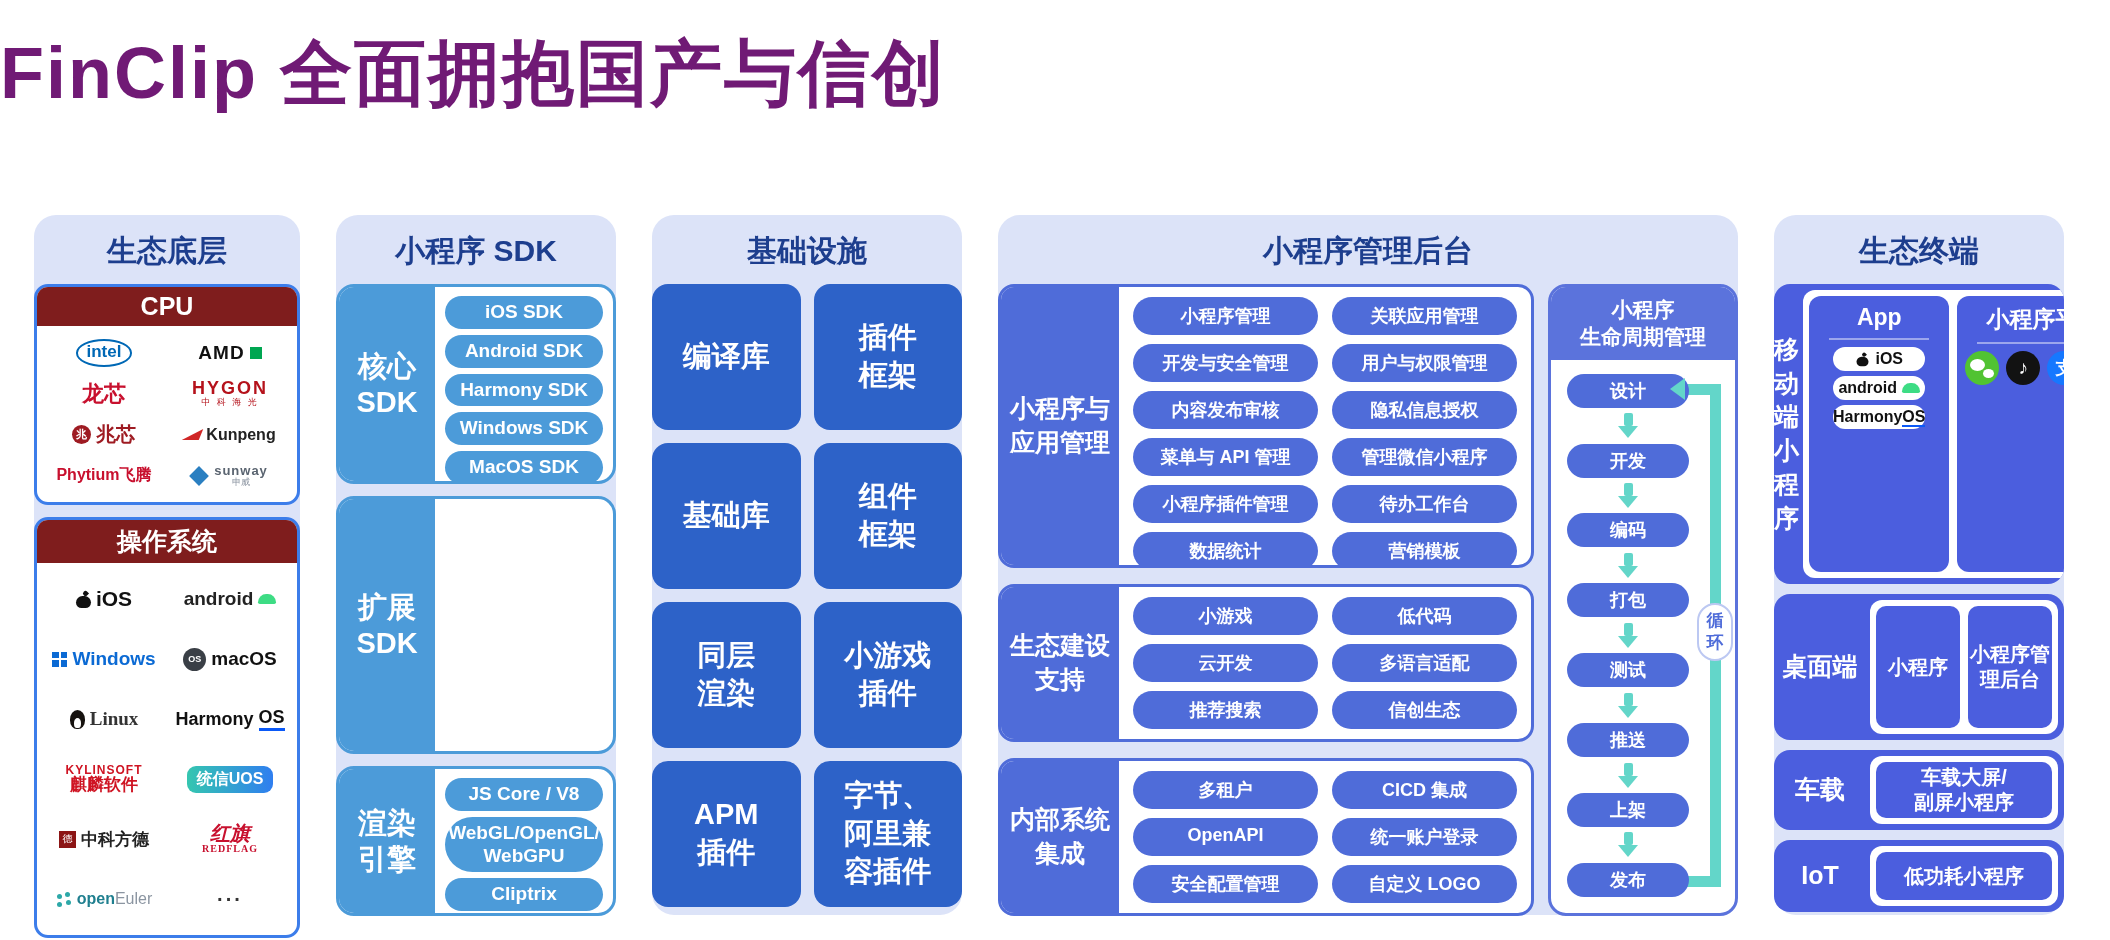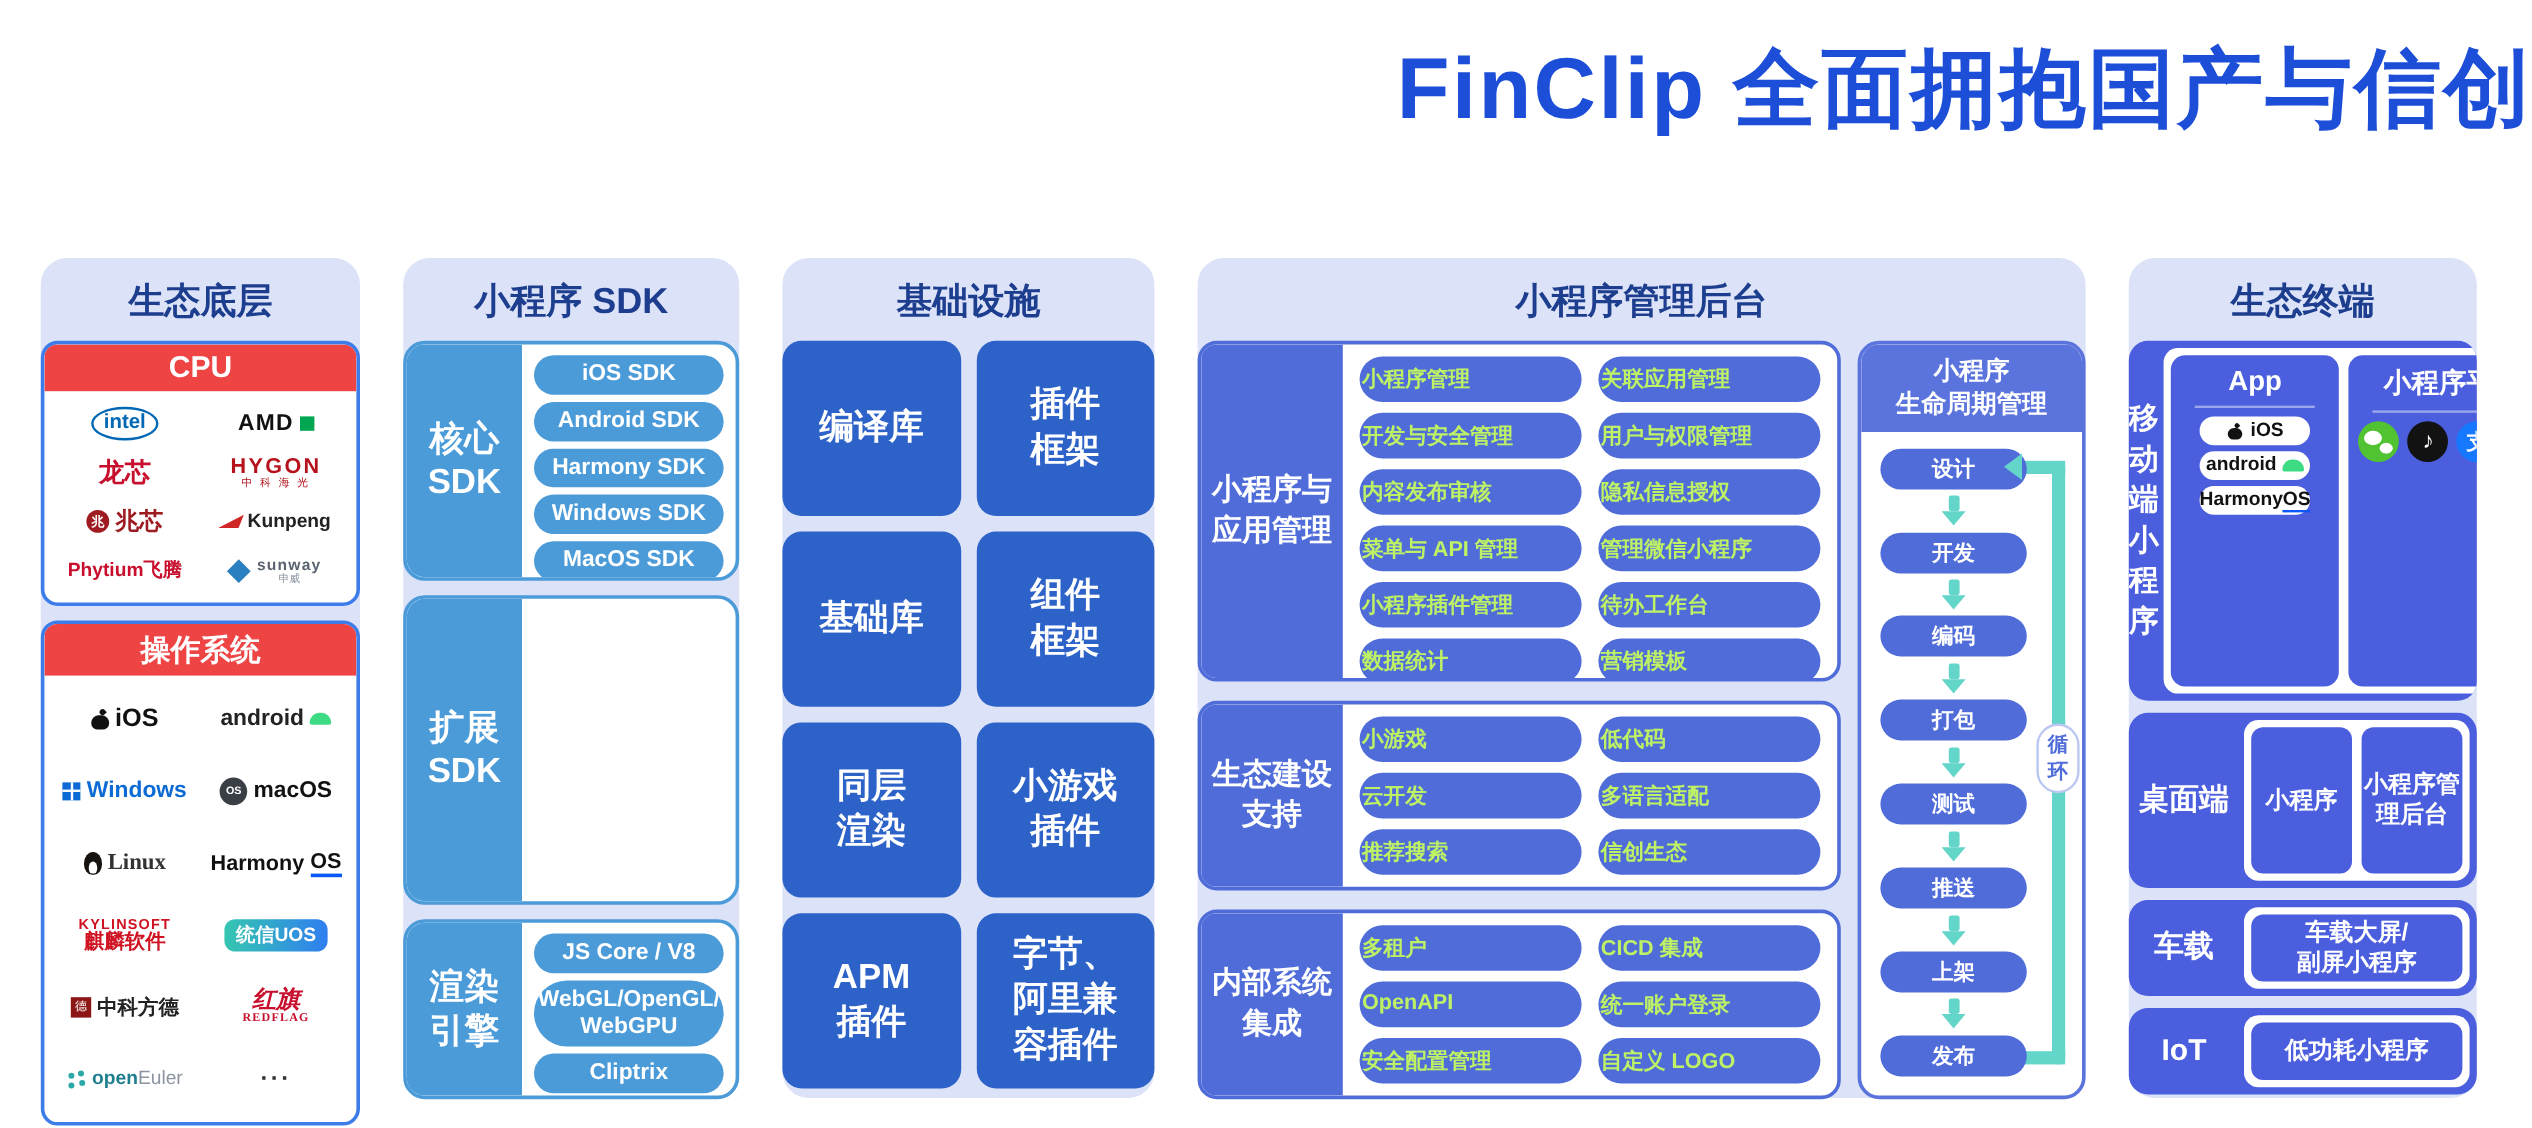--- a/index.html
+++ b/index.html
@@ -1,29 +1,29 @@
 <!DOCTYPE html>
 <html><head>
 <meta charset="utf-8">
 <style>
   * { margin:0; padding:0; box-sizing:border-box; }
   body { font-family:"Liberation Sans", sans-serif; background:#fff; }
   .page { position:relative; width:2110px; height:940px; background:#fff; overflow:hidden; }
   .pre { white-space:pre-line; }
 
-  .main-title { text-align:right; font-size:72px; font-weight:800; color:#1d4ed8; padding-top:26px; letter-spacing:2px; }
+  .main-title { text-align:left; font-size:72px; font-weight:800; color:#701a75; padding-top:26px; letter-spacing:2px; }
 
   .cols { position:absolute; top:215px; left:34px; height:700px; display:flex; gap:36px; }
   .panel { background:#dce3f8; border-radius:22px; height:700px; padding:10px 0; }
   .panel-title { color:#1d3e8e; font-weight:800; font-size:30px; text-align:center; margin:6px 0 12px; }
 
   
   .p-eco { width:266px; }
   .logo-card { background:#fff; border:3px solid #3c7dea; border-radius:14px; overflow:hidden; }
-  .card-head { background:#ef4444; color:#fff; font-weight:800; font-size:25px; text-align:center; padding:5px 0; }
+  .card-head { background:#7f1d1d; color:#fff; font-weight:800; font-size:25px; text-align:center; padding:5px 0; }
   .logo-grid { display:grid; grid-template-columns:1fr 1fr; padding:6px 4px; }
   .cpu-grid { grid-auto-rows:41px; }
   .os-grid  { grid-auto-rows:60px; }
   .logo { display:flex; align-items:center; justify-content:center; gap:5px; }
   .stack { display:flex; flex-direction:column; align-items:center; line-height:1.05; }
 
   .intel-oval { color:#0068b5; border:2px solid #0068b5; border-radius:50%; padding:1px 9px 3px; font-weight:700; font-size:17px; }
   .amd-txt { font-weight:800; font-size:19px; color:#111; letter-spacing:1px; }
   .amd-sq { width:12px; height:12px; background:#00a651; }
   .red-bold { color:#c8102e; font-weight:800; }
@@ -81,21 +81,21 @@
   .infra-block { background:#2d62c8; border-radius:16px; color:#fff; font-weight:800; font-size:29px; display:flex; align-items:center; justify-content:center; text-align:center; line-height:1.3; }
 
   
   .p-admin { width:740px; }
   .admin-body { display:flex; gap:14px; height:632px; }
   .admin-left { flex:1; display:flex; flex-direction:column; gap:16px; }
   .admin-group { display:flex; border:3px solid #4f6cd9; border-radius:16px; overflow:hidden; background:#fff; }
   .g0 { height:284px; } .g1 { height:158px; } .g2 { height:158px; }
   .admin-group-label { width:118px; background:#4f6cd9; color:#fff; font-weight:800; font-size:25px; display:flex; align-items:center; justify-content:center; text-align:center; line-height:1.35; }
   .admin-pills { flex:1; display:grid; grid-template-columns:1fr 1fr; gap:9px 14px; padding:10px 14px; align-content:space-evenly; }
-  .admin-pill { background:#4f6cd9; color:#bef264; border-radius:999px; font-weight:700; font-size:18px; padding:7px 2px; }
+  .admin-pill { background:#4f6cd9; color:#ffffff; border-radius:999px; font-weight:700; font-size:18px; text-align:center; padding:7px 2px; }
 
   .lifecycle { width:190px; background:#fff; border:3px solid #5b73dc; border-radius:18px; overflow:hidden; display:flex; flex-direction:column; }
   .lc-head { background:#5b73dc; color:#fff; font-weight:800; font-size:21px; text-align:center; padding:9px 2px; line-height:1.3; }
   .lc-body { position:relative; flex:1; padding:14px 46px 16px 16px; display:flex; flex-direction:column; justify-content:space-between; align-items:stretch; }
   .lc-step { background:#4f6cd9; color:#fff; border-radius:999px; text-align:center; font-weight:700; font-size:18px; padding:5px 0; position:relative; z-index:2; }
   .dn { display:flex; flex-direction:column; align-items:center; z-index:2; }
   .dn-stem { width:9px; height:13px; background:#63d6c9; border-radius:2px; }
   .dn-head { width:0; height:0; border-left:10px solid transparent; border-right:10px solid transparent; border-top:12px solid #63d6c9; }
   .loop-v { position:absolute; right:14px; top:24px; bottom:26px; width:11px; background:#63d6c9; border-radius:8px; z-index:1; }
   .loop-top { position:absolute; right:14px; top:24px; width:36px; height:11px; background:#63d6c9; z-index:1; }

